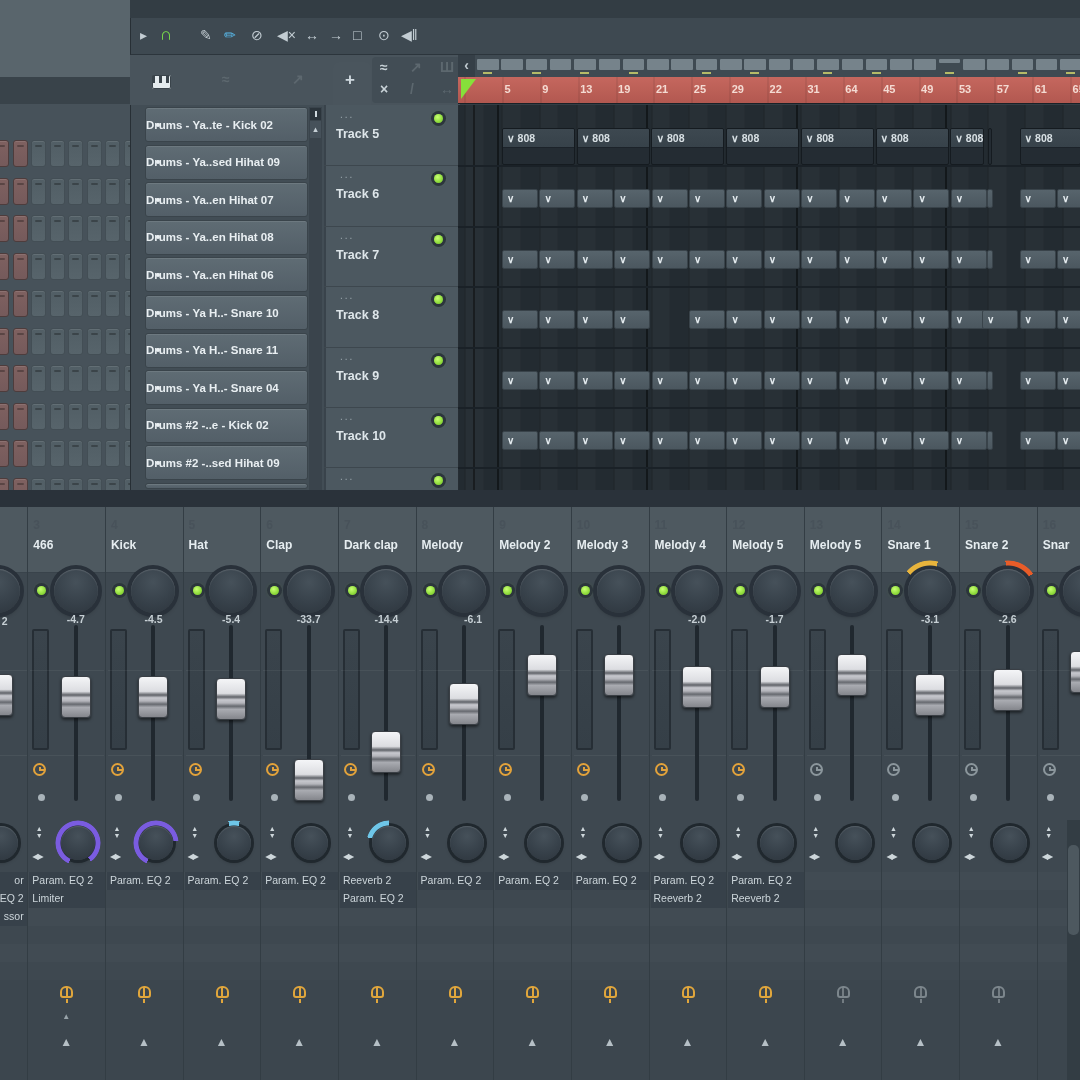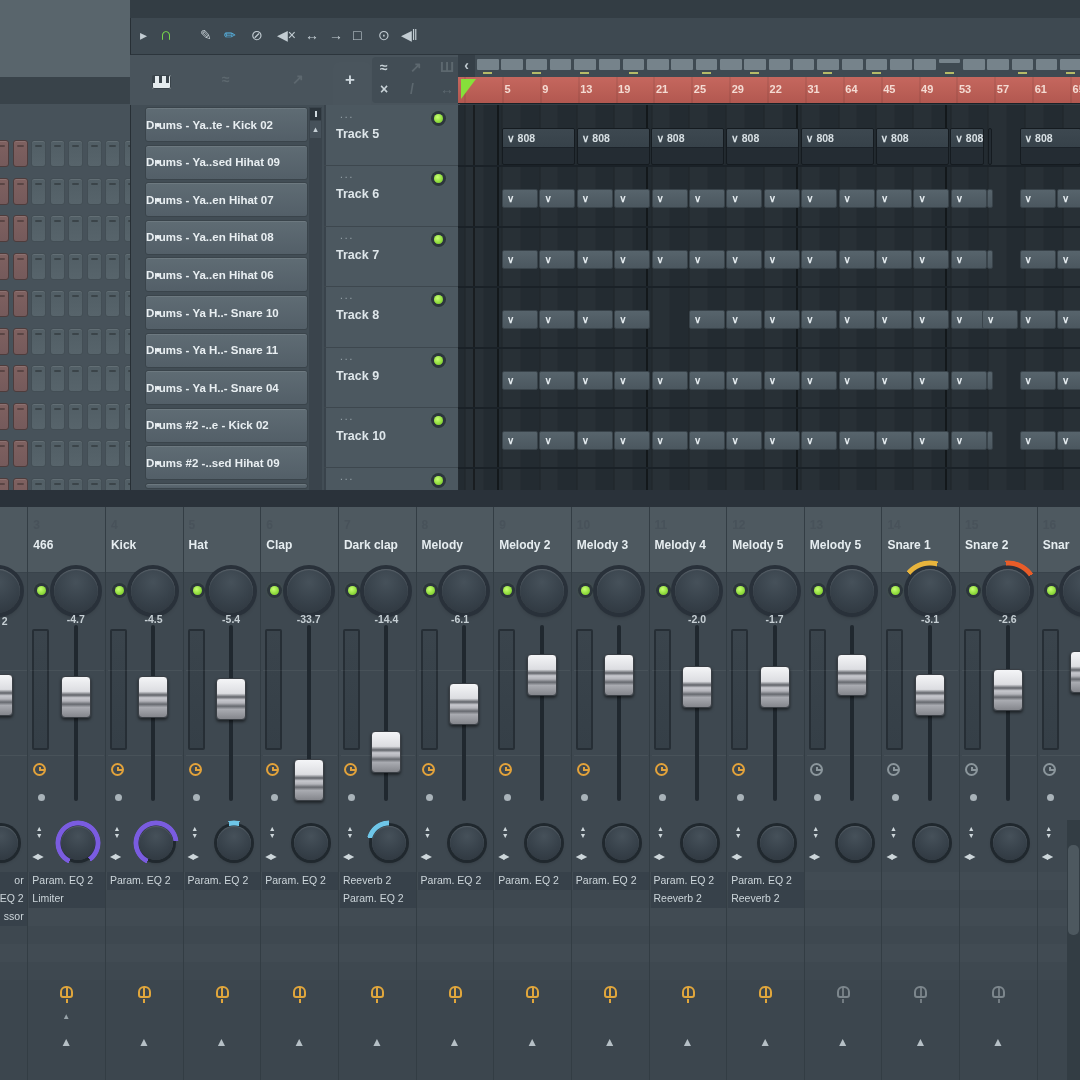--- a/index.html
+++ b/index.html
@@ -594,21 +594,21 @@
         <div class="plug-pin"></div>
         <div class="plug-stem"></div>
       </div>
       <div class="arrow" style="left: 32px; top: 529px;">▲</div>
     </div>
     <div style="left: 415.55px; top: 507px; width: 77.65px; height: 573px; border-left: 1px solid rgb(51, 61, 68);">
       <div class="ch-num" style="left: 5px; top: 11px;">8</div>
       <div class="ch-name" style="left: 5px; top: 31px;">Melody</div>
       <div class="led" style="left: 9px; top: 79px; width: 9px; height: 9px;"></div>
       <div class="knob" style="left: 25.5px; top: 62px; width: 44px; height: 44px;"></div>
-      <div class="db" style="left: 13px; top: 106px; width: 61px;">-6.1</div>
+      <div class="db" style="left: 26px; top: 106px; width: 61px;">-6.1</div>
       <div class="meter" style="left: 4px; top: 122px;"></div>
       <div class="hline" style="left: 2px; top: 163px; width: 74px;"></div>
       <div class="hline" style="left: 2px; top: 248px; width: 74px;"></div>
       <div class="groove" style="left: 45.5px; top: 118px; height: 176px;"></div>
       <div class="handle" style="left: 32.5px; top: 176px;"></div>
       <div class="clock" style="left: 5px; top: 256px;">
         <div class="h1" style="left: 4px; top: 1.5px; width: 2px; height: 4px;"></div>
         <div class="h2" style="left: 5px; top: 4px; width: 4px; height: 2px;"></div>
       </div>
       <div class="dotsmall" style="left: 9.5px; top: 287px;"></div>

